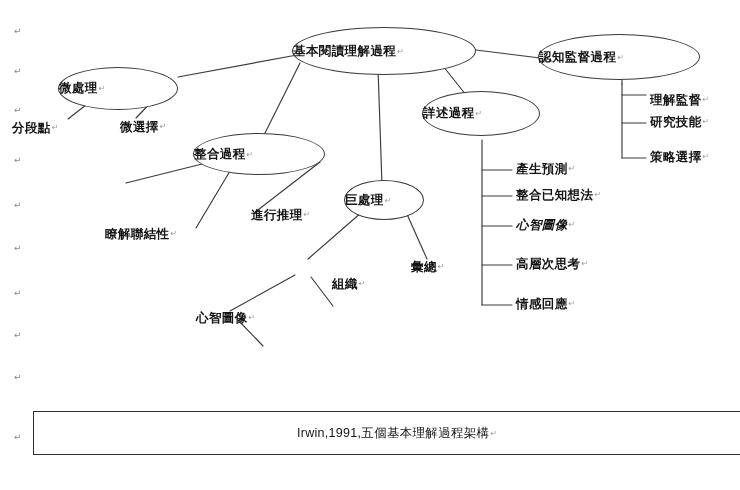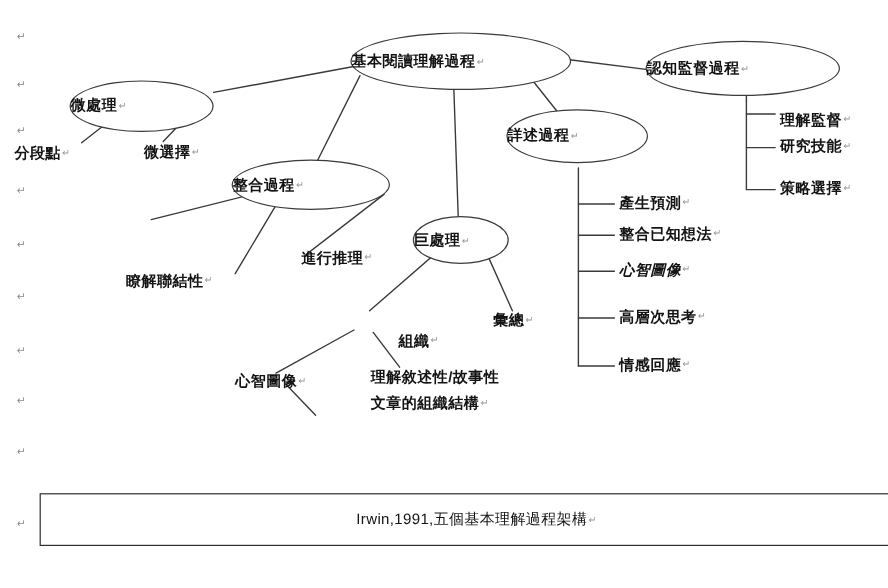--- a/index.html
+++ b/index.html
@@ -201,23 +201,20 @@
 
   <div class="leaf" style="left:289px; top:276px;margin-left:43px;">
     <span>組織</span><span class="inline-mark">↵</span>
   </div>
   <div class="leaf" style="left:411px; top:259px;">
     <span>彙總</span><span class="inline-mark">↵</span>
   </div>
   <div class="leaf" style="left:196px; top:310px;">
     <span>心智圖像</span><span class="inline-mark">↵</span>
   </div>
-  <div class="leaf multiline" style="left:309px; top:303px;">
-    <span>理解敘述性/故事性文章的組織結構</span><span class="inline-mark">↵</span>
-  </div>
 
   <div class="leaf" style="left:516px; top:161px;">
     <span>產生預測</span><span class="inline-mark">↵</span>
   </div>
   <div class="leaf" style="left:516px; top:187px;">
     <span>整合已知想法</span><span class="inline-mark">↵</span>
   </div>
   <div class="leaf" style="left:516px; top:217px;font-style:italic;">
     <span>心智圖像</span><span class="inline-mark">↵</span>
   </div>

